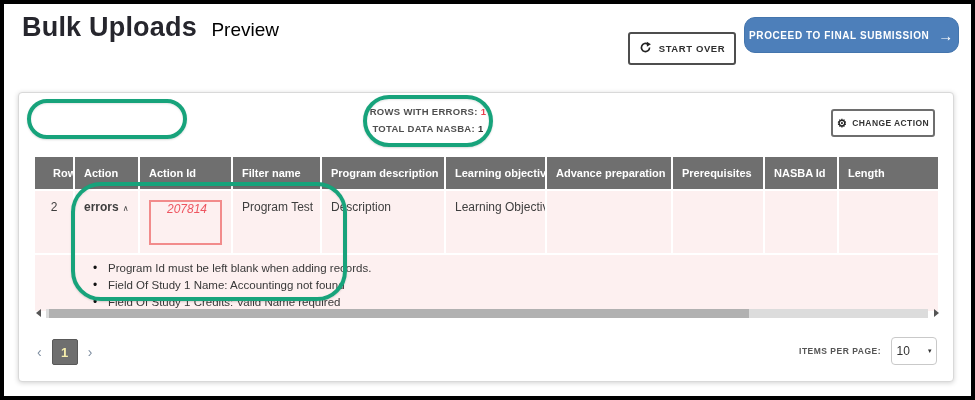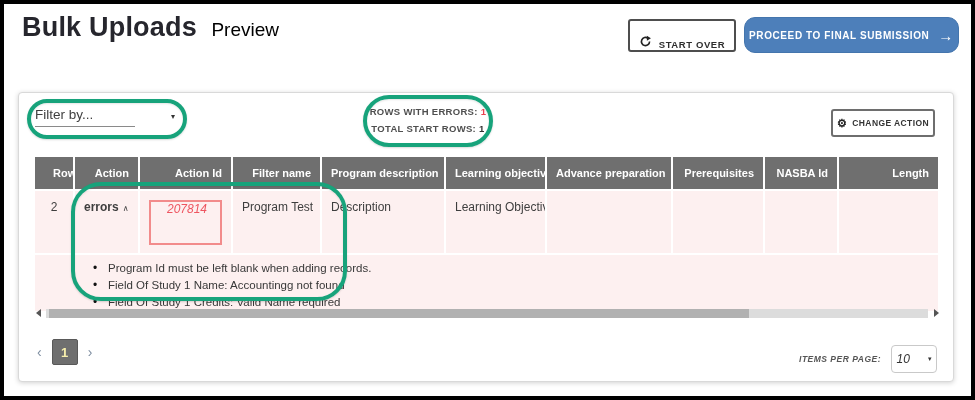--- a/index.html
+++ b/index.html
@@ -10,23 +10,23 @@
     position:relative; width:975px; height:400px;
     border:4px solid #000; background:#fff; overflow:hidden;
   }
 
   
   .page-header { position:absolute; left:18px; top:8px; }
   .page-title { display:inline; font-size:27px; font-weight:bold; color:#26262d; letter-spacing:.2px; }
   .page-subtitle { display:inline; font-size:19px; color:#000000; margin-left:10px; font-weight:400; }
 
   .btn-start-over {
-    position:absolute; left:624px; top:15px; width:108px; height:33px;
+    position:absolute; left:624px; top:28px; width:108px; height:33px;
     background:#fff; border:2px solid #4e4e4e; border-radius:3px;
-    display:flex; align-items:flex-end; justify-content:center; gap:7px;
+    display:flex; align-items:center; justify-content:center; gap:7px;
     font-size:9.5px; font-weight:bold; color:#2e2e2e; letter-spacing:.6px; cursor:pointer;
   }
   .btn-proceed {
     position:absolute; left:740px; top:13px; width:215px; height:36px;
     background:#4d7fba; border:1px solid #4475ad; border-radius:11px;
     display:flex; align-items:center; justify-content:center; gap:9px;
     font-size:10px; font-weight:bold; color:#fff; letter-spacing:.6px; cursor:pointer;
   }
   .btn-proceed .arrow { font-size:15px; font-weight:bold; line-height:1; }
 
@@ -65,21 +65,21 @@
   }
   .gear { font-size:11px; line-height:1; color:#222; }
 
   
   table.grid {
     position:absolute; left:14px; top:64px;
     border-collapse:separate; border-spacing:2px 0; table-layout:fixed; width:907px;
   }
   table.grid th {
     background:#6f6f6f; color:#fff; font-size:11px; font-weight:bold;
-    height:34px; padding:0 9px; text-align:right; vertical-align:middle;
+    height:34px; padding:0 9px; text-align:left; vertical-align:middle;
     border-bottom:2px solid #fff; white-space:nowrap; overflow:hidden;
   }
   table.grid th.c-row { text-align:center; padding:0 18px; }
   table.grid td {
     background:#fdf0f0; vertical-align:top; font-size:12px; color:#3e3e3e;
     height:62px; padding:9px 9px 0 9px; overflow:hidden; white-space:nowrap;
   }
   td.c-row { text-align:center; color:#4a4a4a; }
   td.c-action { color:#e4404e; font-weight:bold; font-size:11px; }
   td.c-action .caret-up { font-size:8px; margin-left:4px; font-weight:normal; }
@@ -116,21 +116,21 @@
   
   .pagination { position:absolute; left:18px; top:246px; display:flex; align-items:center; gap:10px; }
   .pg-chev { font-size:14px; color:#7d8da0; cursor:pointer; line-height:1; }
   .pg-num {
     width:26px; height:26px; background:#6f6f6f; border:1px solid #595959; border-radius:2px;
     color:#f7efad; font-size:13px; font-weight:bold;
     display:flex; align-items:center; justify-content:center; cursor:pointer;
   }
 
   
-  .ipp { position:absolute; right:16px; top:252px; display:flex; align-items:center; gap:10px;font-style:italic; }
+  .ipp { position:absolute; right:16px; top:244px; display:flex; align-items:center; gap:10px; }
   .ipp-label { font-size:8.5px; font-weight:bold; color:#555; letter-spacing:.5px; }
   .ipp-select {
     width:46px; height:28px; border:1px solid #c9c9c9; border-radius:4px; background:#fff;
     display:flex; align-items:center; justify-content:center; gap:18px;
     font-size:12px; color:#333; cursor:pointer;
   }
   .ipp-caret { font-size:7px; color:#333; }
 </style>
 </head>
 <body>
@@ -152,31 +152,27 @@
     <span>START OVER</span>
   </button>
 
   <button class="btn-proceed">
     <span>PROCEED TO FINAL SUBMISSION</span>
     <span class="arrow">→</span>
   </button>
 
   <div class="card">
 
-    <div class="filter">
-      <span class="filter-text">Filter by...</span>
-      <span class="filter-caret">▾</span>
-    </div>
 
     <div class="stats">
       <div class="line">
         <span>ROWS WITH ERRORS:</span><span class="val-error">1</span>
       </div>
       <div class="line">
-        <span>TOTAL START ROWS:</span><span class="val-ok">1</span>
+        <span>TOTAL DATA NASBA:</span><span class="val-ok">1</span>
       </div>
     </div>
 
     <button class="btn-change">
       <span class="gear">⚙</span>
       <span>CHANGE ACTION</span>
     </button>
 
     <table class="grid">
       <colgroup>

